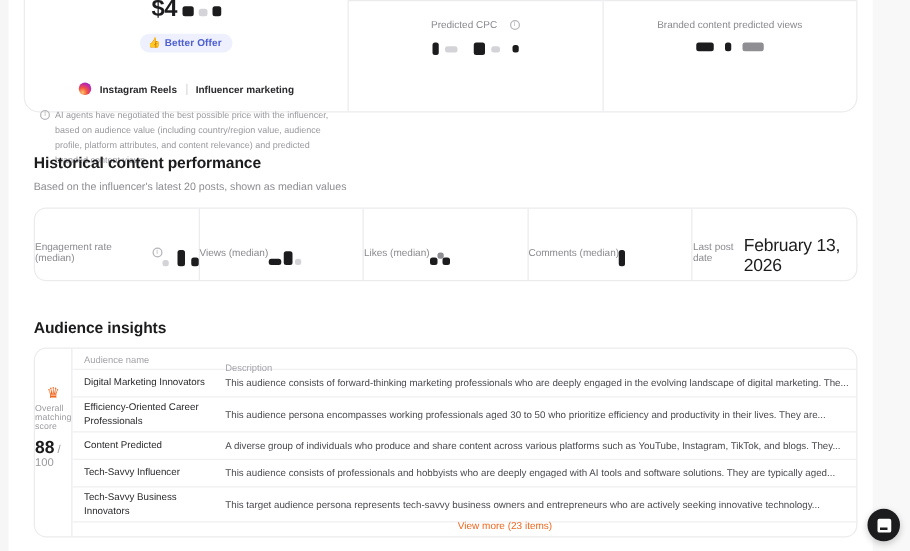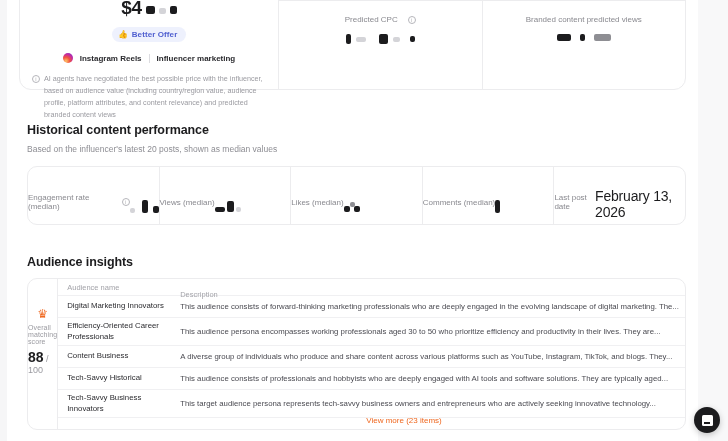--- a/index.html
+++ b/index.html
@@ -51,21 +51,21 @@
   .b-mid  { background: #8e8e93; }
   .b-light{ background: #d4d4d8; }
   .better-offer {
     margin-top: 8px;
     background: #eef1fd; color: #4f5fd0;
     border-radius: 10px; padding: 3px 9px 3px 7px;
     font-size: 8px; font-weight: 700; letter-spacing: .1px;
     display: inline-flex; align-items: center; gap: 3px;
   }
   .platform-row {
-    margin-top: 11px; display: flex; align-items: center;
+    margin-top: 24px; display: flex; align-items: center;
     gap: 7px; font-size: 8px; color: #2a2a2e; font-weight: 600;
   }
   .ig-dot {
     width: 10px; height: 10px; border-radius: 50%;
     background: radial-gradient(circle at 30% 80%, #fdc468 0%, #f2543f 35%, #c32aa3 65%, #6a33d0 100%);
     display: inline-block;
   }
   .sep-v { width: 1px; height: 9px; background: #dcdce0; }
   .ai-note {
     margin-top: 10px; display: flex; gap: 4px;
@@ -332,27 +332,27 @@
           <div class="row-chev">›</div>
         </div>
 
         <div class="tbl-row tall">
           <div class="row-name">Efficiency-Oriented Career Professionals</div>
           <div class="row-desc">This audience persona encompasses working professionals aged 30 to 50 who prioritize efficiency and productivity in their lives. They are...</div>
           <div class="row-chev">›</div>
         </div>
 
         <div class="tbl-row">
-          <div class="row-name">Content Business</div>
+          <div class="row-name">Content Predicted</div>
           <div class="row-desc">A diverse group of individuals who produce and share content across various platforms such as YouTube, Instagram, TikTok, and blogs. They...</div>
           <div class="row-chev">›</div>
         </div>
 
         <div class="tbl-row">
-          <div class="row-name">Tech-Savvy Historical</div>
+          <div class="row-name">Tech-Savvy Influencer</div>
           <div class="row-desc">This audience consists of professionals and hobbyists who are deeply engaged with AI tools and software solutions. They are typically aged...</div>
           <div class="row-chev">›</div>
         </div>
 
         <div class="tbl-row tall">
           <div class="row-name">Tech-Savvy Business Innovators</div>
           <div class="row-desc">This target audience persona represents tech-savvy business owners and entrepreneurs who are actively seeking innovative technology...</div>
           <div class="row-chev">›</div>
         </div>
       </div>

